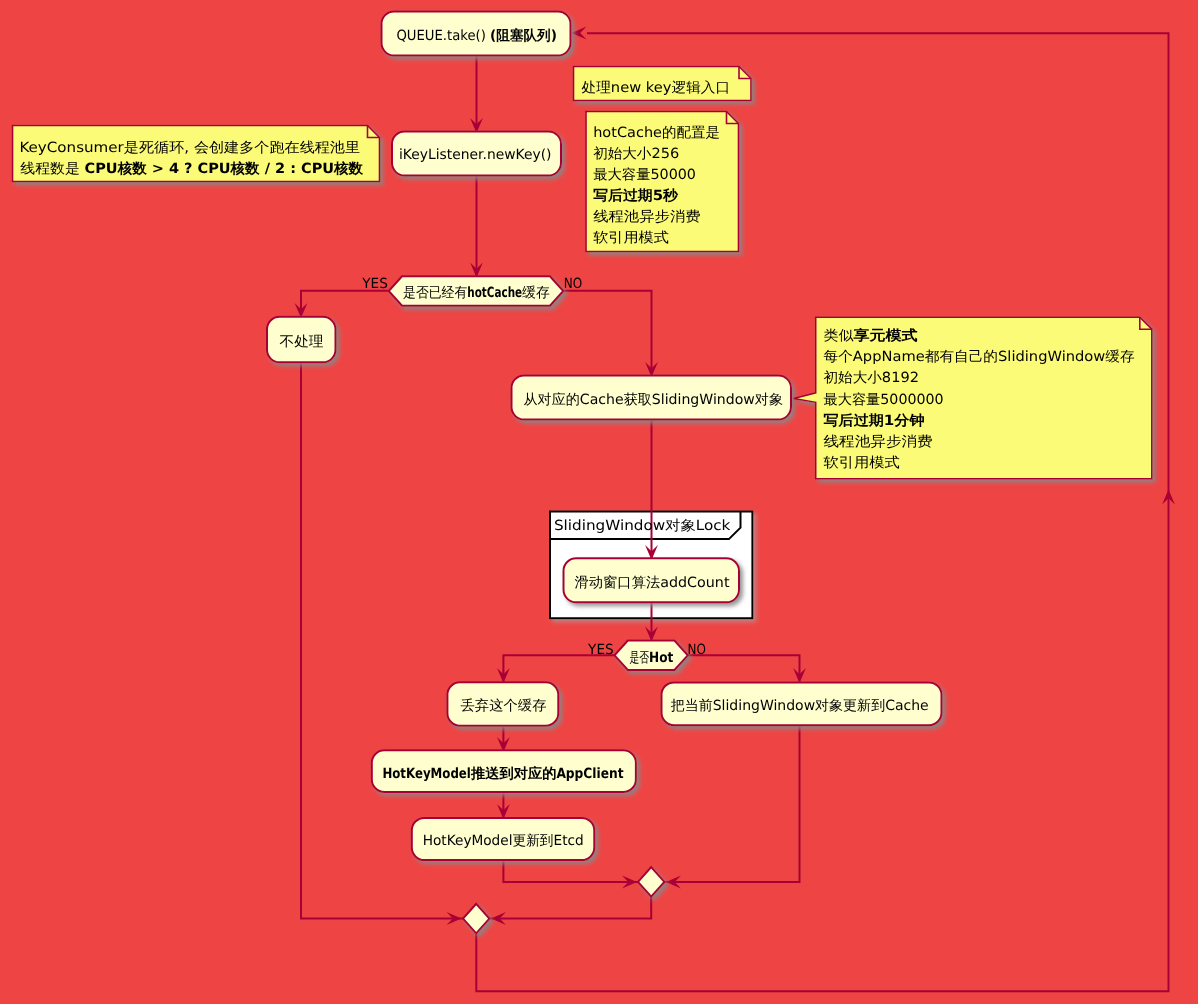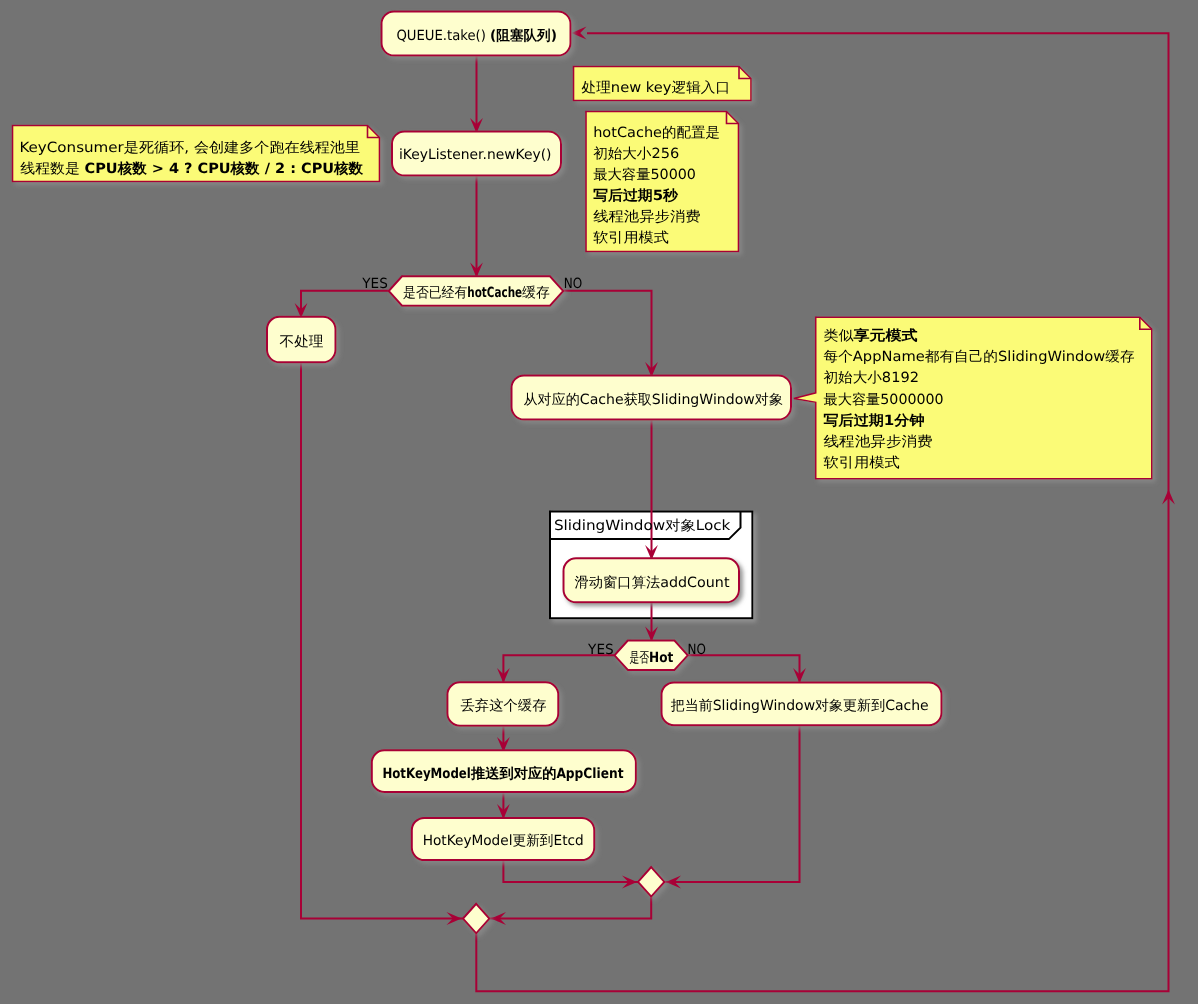--- a/index.html
+++ b/index.html
@@ -1,19 +1,19 @@
 <!DOCTYPE html>
 <html><head>
 <meta charset="utf-8">
 <style>
   html,body{margin:0;padding:0;background:#FFFFFF;
        -webkit-font-smoothing:antialiased;-moz-osx-font-smoothing:grayscale;}
   body{width:1198px;height:1004px;overflow:hidden;
        font-family:"DejaVu Sans","Liberation Sans",sans-serif;}
-  #stage{position:relative;width:1198px;height:1004px;background:#737373;}
+  #stage{position:relative;width:1198px;height:1004px;background:#ef4444;}
   svg#diagram{position:absolute;left:0;top:0;width:1198px;height:1004px;display:block;
               shape-rendering:geometricPrecision;}
   .edge{stroke:#A80036;stroke-width:2;fill:none;stroke-linecap:butt;}
   .arw{fill:#A80036;stroke:none;}
   .act{fill:#FEFECE;stroke:#A80036;stroke-width:2;}
   .dia{fill:#FEFECE;stroke:#A80036;stroke-width:2;}
   .note{fill:#FBFB77;stroke:#A80036;stroke-width:1.6;}
   .notefold{fill:none;stroke:#A80036;stroke-width:1.6;}
   .part{fill:#FFFFFF;stroke:#000000;stroke-width:2;}
   .partline{fill:none;stroke:#000000;stroke-width:2;}

